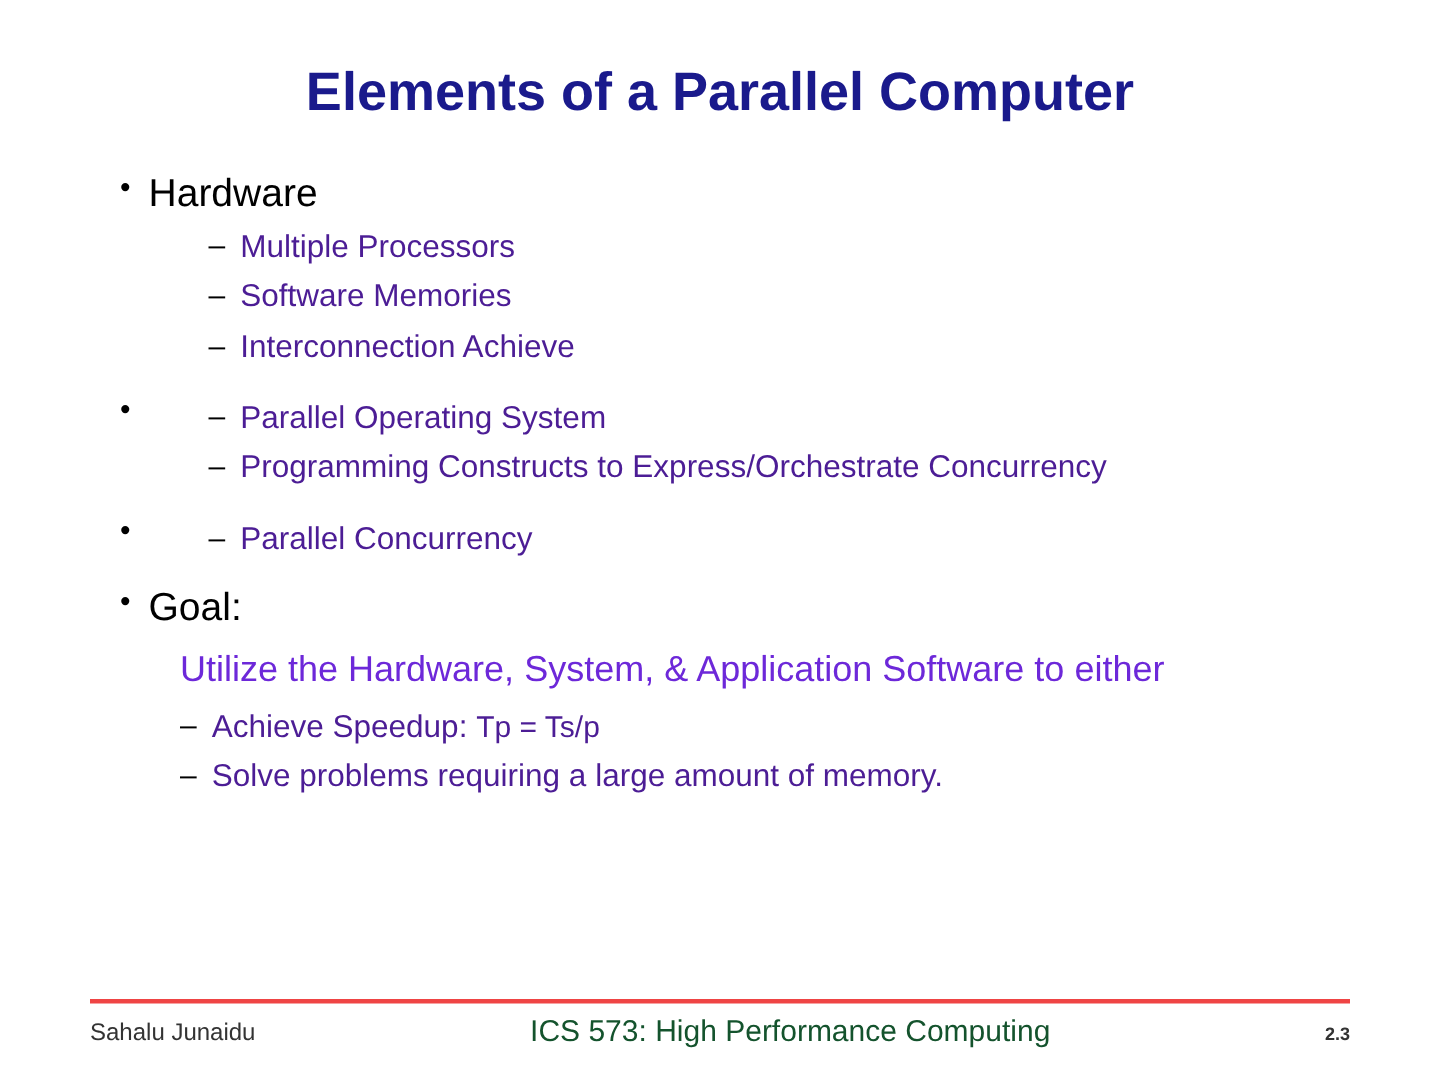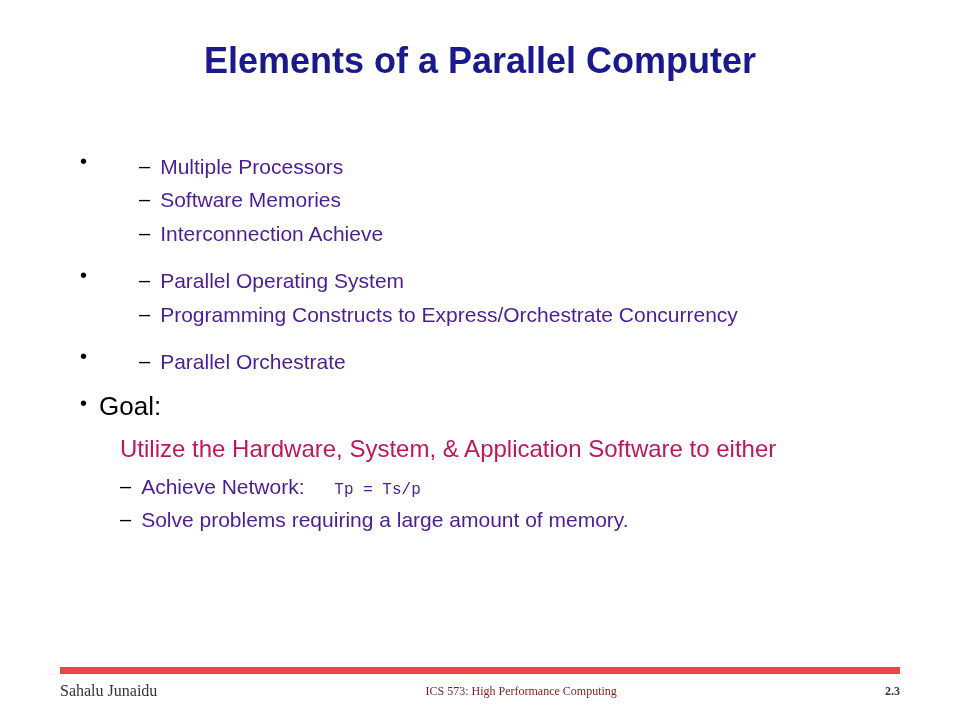--- a/index.html
+++ b/index.html
@@ -17,21 +17,20 @@
       position: relative;
     }
 
     .slide {
       width: 960px;
       height: 720px;
       background: #ffffff;
       display: flex;
       flex-direction: column;
       padding: 30px 60px 20px 60px;
-      gap: 36px;
     }
 
     .title {
       font-size: 36px;
       font-weight: bold;
       color: #1a1a8c;
       text-align: center;
       margin-bottom: 30px;
       margin-top: 10px;
     }
@@ -82,70 +81,69 @@
     }
 
     .sub-text {
       font-size: 21px;
       color: #4c1d95;
       line-height: 1.4;
     }
 
     .goal-text {
       font-size: 24px;
-      color: #be185d;
+      color: #6d28d9;
       margin-left: 40px;
       margin-bottom: 6px;
       margin-top: 2px;
       line-height: 1.4;
     }
 
     .monospace {
-      font-family: Liberation Mono, monospace;
-      font-size: 16px;
-      margin-left: 24px;
+      font-family: Liberation Sans, sans-serif;
+      font-size: 20px;
     }
 
     .footer {
       display: flex;
       justify-content: space-between;
       align-items: center;
-      border-top: 7px solid #ef4444;
+      border-top: 3px solid #ef4444;
       padding-top: 8px;
       margin-top: 10px;
-      font-family: Liberation Serif, serif;
     }
 
     .footer-left {
       font-size: 16px;
       color: #333;
     }
 
     .footer-center {
-      font-size: 12px;
-      color: #7f1d1d;
+      font-size: 20px;
+      color: #14532d;
     }
 
     .footer-right {
       font-size: 12px;
       color: #333;
       font-weight: bold;
     }
   </style>
 </head>
 <body>
 
 <div class="slide">
   <div class="title">Elements of a Parallel Computer</div>
 
   <div class="content">
 
     <div class="bullet-item">
       <span class="bullet-dot">•</span>
       <div>
+        <span class="bullet-text">Hardware</span>
         <div class="sub-list">
           <div class="sub-item">
             <span class="sub-dash">–</span>
             <span class="sub-text">Multiple Processors</span>
           </div>
           <div class="sub-item">
             <span class="sub-dash">–</span>
             <span class="sub-text">Software Memories</span>
           </div>
           <div class="sub-item">
@@ -171,38 +169,38 @@
         </div>
       </div>
     </div>
 
     <div class="bullet-item">
       <span class="bullet-dot">•</span>
       <div>
         <div class="sub-list">
           <div class="sub-item">
             <span class="sub-dash">–</span>
-            <span class="sub-text">Parallel Orchestrate</span>
+            <span class="sub-text">Parallel Concurrency</span>
           </div>
         </div>
       </div>
     </div>
 
     <div class="bullet-item">
       <span class="bullet-dot">•</span>
       <span class="bullet-text">Goal:</span>
     </div>
 
     <div class="goal-text">Utilize the Hardware, System, &amp; Application Software to either</div>
 
     <div class="sub-list">
       <div class="sub-item">
         <span class="sub-dash">–</span>
         <span class="sub-text">
-          <span>Achieve Network: </span><span class="monospace">Tp = Ts/p</span>
+          <span>Achieve Speedup: </span><span class="monospace">Tp = Ts/p</span>
         </span>
       </div>
       <div class="sub-item">
         <span class="sub-dash">–</span>
         <span class="sub-text">Solve problems requiring a large amount of memory.</span>
       </div>
     </div>
 
   </div>
 

